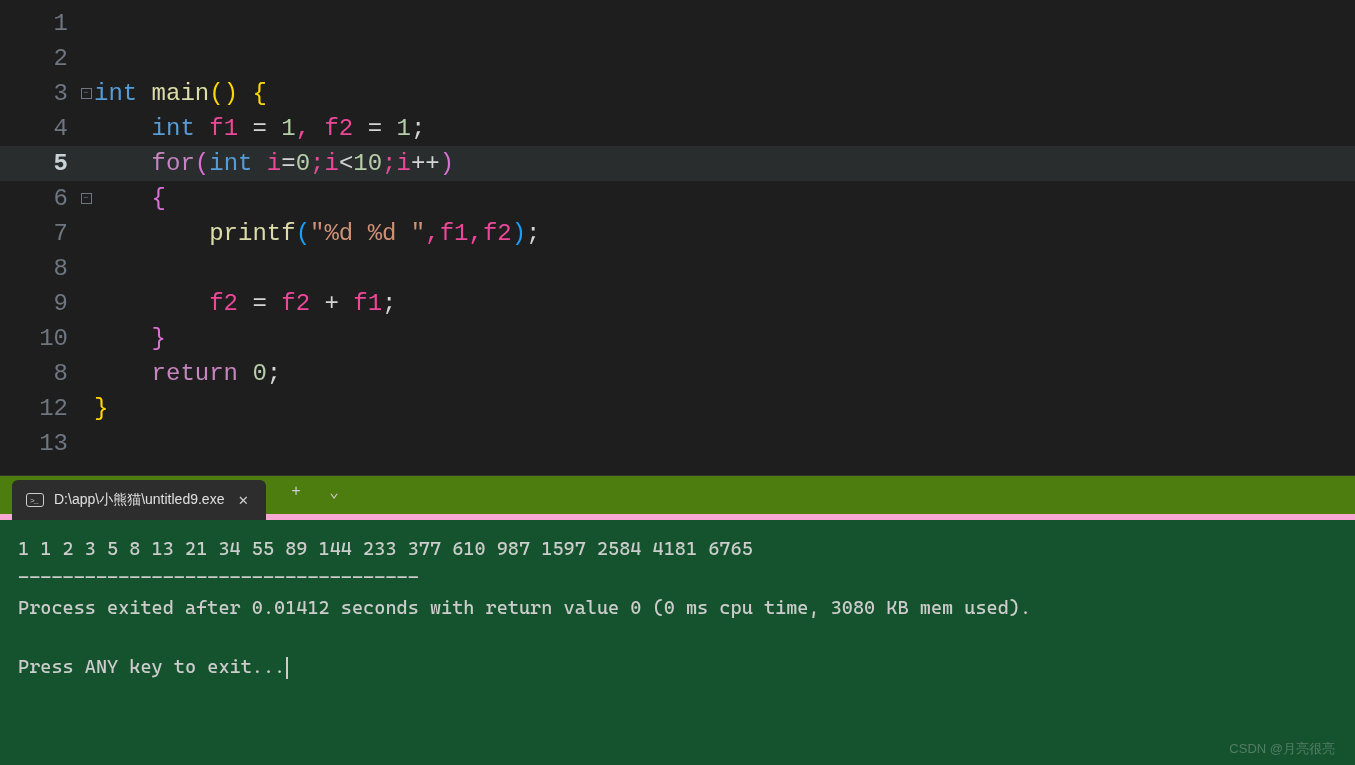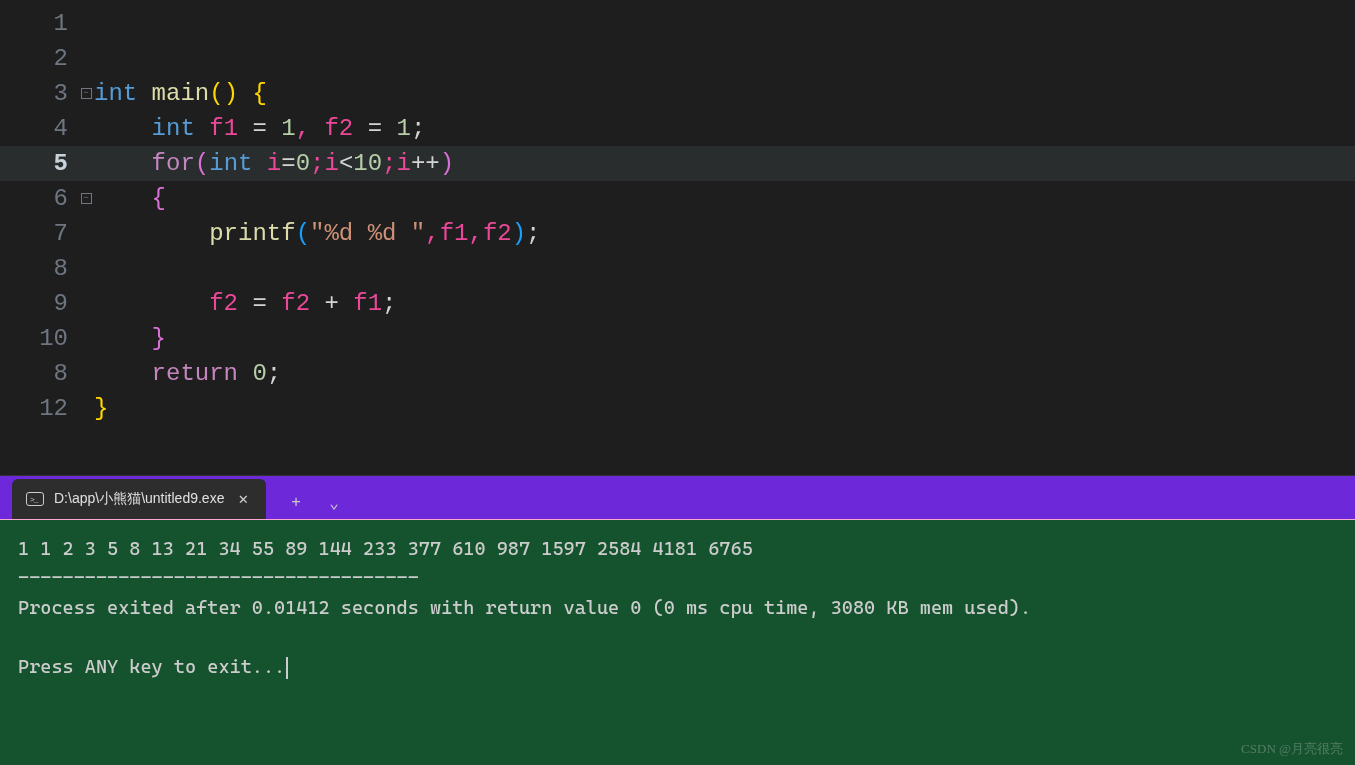--- a/index.html
+++ b/index.html
@@ -87,25 +87,25 @@
     .tok-op { color: #d4d4d4; }
     .tok-var { color: #ec4899; }
     
     .terminal-pane {
       border-top: 1px solid #333;
       height: 290px;
       display: flex;
       flex-direction: column;
     }
     .tab-bar {
-      background: #6d28d9;
-      display: flex;
-      align-items: flex-end;
+      background: #4d7c0f;
+      display: flex;
+      align-items: flex-start;
       height: 44px;
-      border-bottom: 1px solid #f9a8d4;
+      border-bottom: 6px solid #f9a8d4;
     }
     .tab {
       background: #2d2d2d;
       display: flex;
       align-items: center;
       padding: 0 14px;
       height: 40px;
       border-radius: 6px 6px 0 0;
       margin-left: 12px;
       gap: 10px;
@@ -170,24 +170,24 @@
       display: inline-block;
       width: 1.5px;
       height: 22px;
       background: #ccc;
       vertical-align: middle;
       margin-left: 1px;
     }
     .watermark {
       position: absolute;
       bottom: 6px;
-      right: 12px;
+      right: 20px;
       color: rgba(200,200,200,0.35);
       font-size: 13px;
-      font-family: Liberation Serif, serif;
+      font-family: Liberation Sans, sans-serif;
     }
   </style>
 </head>
 <body>
 
 <div class="editor-pane">
   <div class="code-line">
     <span class="line-number">1</span>
     <span class="fold-gutter"></span>
   </div>
@@ -257,20 +257,25 @@
         <span class="fold-line"></span>
       </span>
     <span class="code-content"><span>    </span><span class="tok-kw2">return</span><span> </span><span class="tok-num">0</span><span class="tok-punct">;</span></span>
   </div>
   <div class="code-line">
     <span class="line-number">12</span>
     <span class="fold-gutter">
         <span class="fold-line"></span>
       </span>
     <span class="code-content"><span class="tok-bracket-y">}</span></span>
+  </div>
+  <div class="code-line">
+    <span class="line-number">13</span>
+    <span class="fold-gutter"></span>
+    <span class="code-content"></span>
   </div>
 </div>
 
 <div class="terminal-pane">
   <div class="tab-bar">
     <div class="tab">
       <span class="tab-icon"></span>
       <span class="tab-title">D:\app\小熊猫\untitled9.exe</span>
       <span class="tab-close">✕</span>
     </div>

